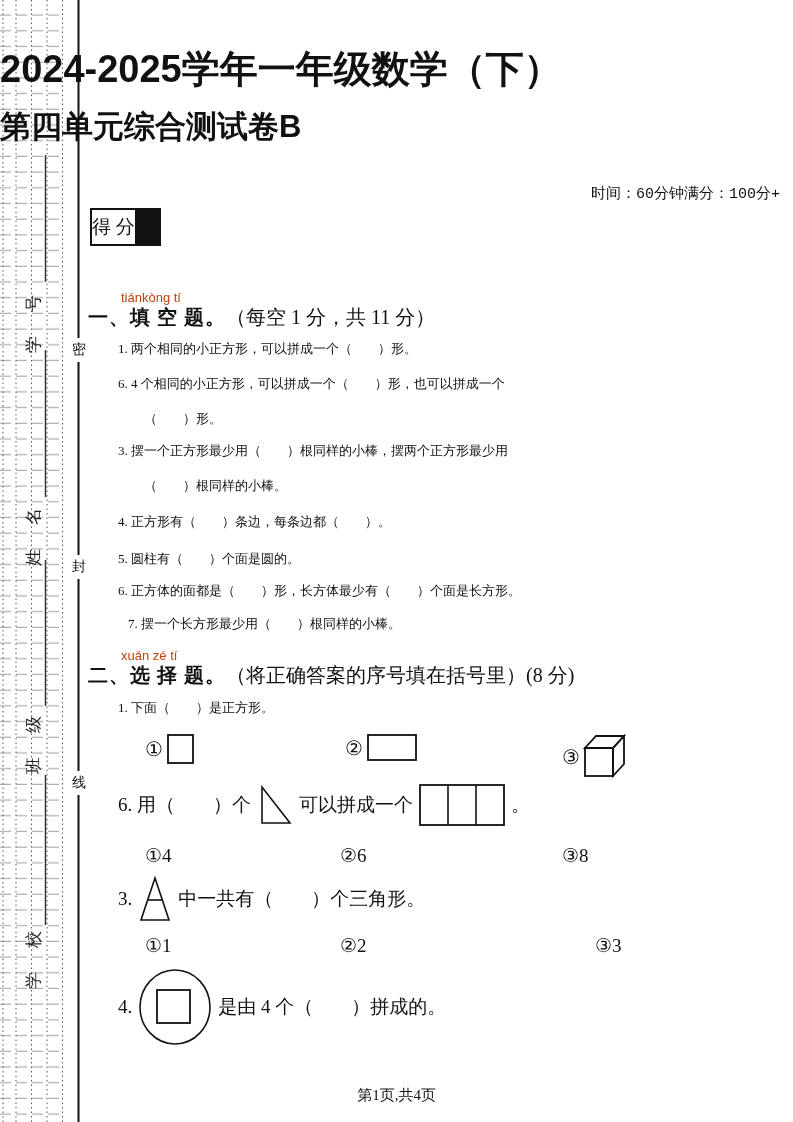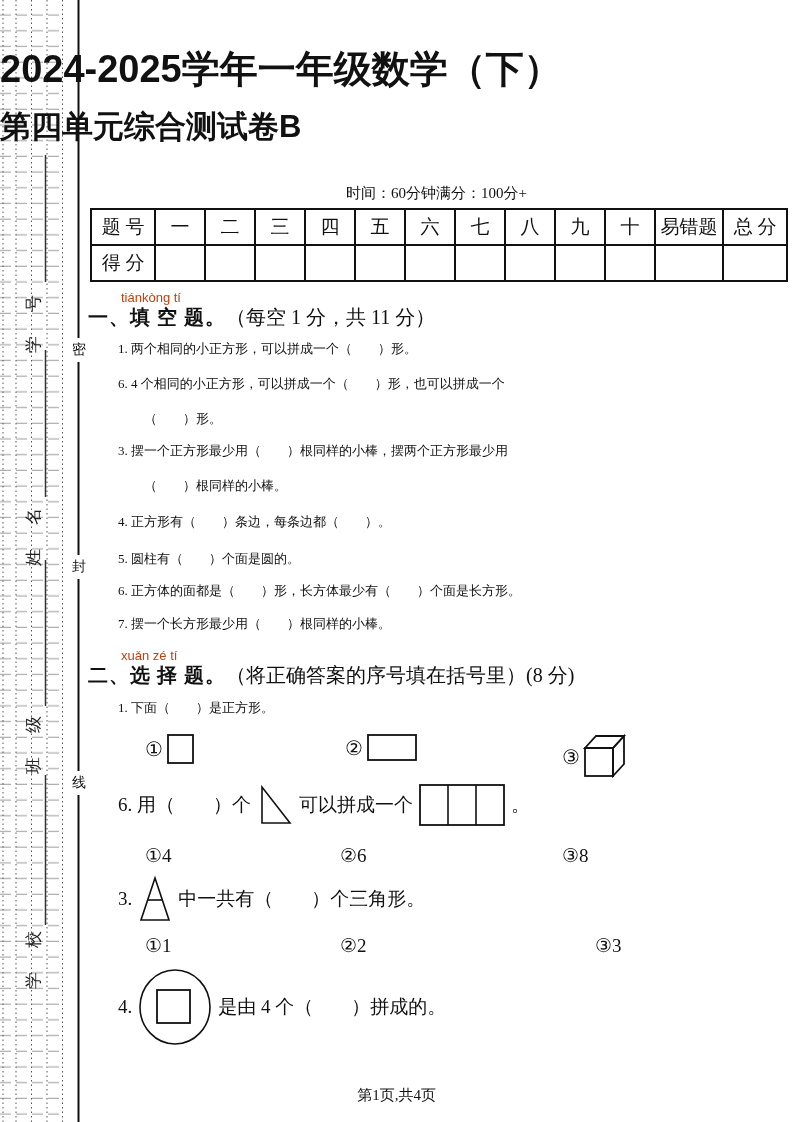--- a/index.html
+++ b/index.html
@@ -18,21 +18,21 @@
   .seal-char{
     position:absolute;left:71px;width:16px;text-align:center;
     font-size:14px;background:#fff;padding:3px 0;color:#111;
   }
   
   .title{position:absolute;left:0;width:793px;
     font-family:"Liberation Sans","DejaVu Sans",sans-serif;font-weight:bold;}
   .main-title{top:44px;font-size:38px;}
   .sub-title{top:106px;font-size:31px;}
   .info-row{position:absolute;top:184px;left:93px;width:687px;display:flex;
-    justify-content:center;font-size:15px;}
+    justify-content:flex-end;font-size:15px;font-family:Liberation Mono, monospace;}
   
   .score-table{position:absolute;top:208px;left:90px;border-collapse:collapse;table-layout:fixed;}
   .score-table td{border:2px solid #111;height:34px;text-align:center;
     font-size:19px;padding:0;overflow:hidden;}
   
   .pinyin{position:absolute;font-family:"Liberation Sans","DejaVu Sans",sans-serif;
     font-size:13px;color:#c2410c;}
   .sec-head{position:absolute;font-size:20px;}
   .sec-head b{letter-spacing:1px;}
   .line{position:absolute;font-size:13px;white-space:nowrap;}
@@ -86,35 +86,20 @@
   <div class="title main-title">2024-2025学年一年级数学（下）</div>
   <div class="title sub-title">第四单元综合测试卷B</div>
 
   <div class="info-row">
     <span>时间：60分钟</span>
     <span>满分：100分+</span>
   </div>
 
   <table class="score-table">
     <tbody>
-        <tr>
-      <td style="width:62px">题 号</td>
-      <td style="width:48px">一</td>
-      <td style="width:48px">二</td>
-      <td style="width:48px">三</td>
-      <td style="width:48px">四</td>
-      <td style="width:48px">五</td>
-      <td style="width:48px">六</td>
-      <td style="width:48px">七</td>
-      <td style="width:48px">八</td>
-      <td style="width:48px">九</td>
-      <td style="width:48px">十</td>
-      <td style="width:66px">易错题</td>
-      <td style="width:62px">总 分</td>
-    </tr>
     <tr>
       <td>得 分</td>
       <td></td>
       <td></td>
       <td></td>
       <td></td>
       <td></td>
       <td></td>
       <td></td>
       <td></td>
@@ -131,21 +116,21 @@
     <b>一、填 空 题。</b><span>（每空 1 分，共 11 分）</span>
   </div>
   <div class="line" style="top:340px;left:118px">1. 两个相同的小正方形，可以拼成一个（　　）形。</div>
   <div class="line" style="top:375px;left:118px">6. 4 个相同的小正方形，可以拼成一个（　　）形，也可以拼成一个</div>
   <div class="line" style="top:410px;left:144px">（　　）形。</div>
   <div class="line" style="top:442px;left:118px">3. 摆一个正方形最少用（　　）根同样的小棒，摆两个正方形最少用</div>
   <div class="line" style="top:477px;left:144px">（　　）根同样的小棒。</div>
   <div class="line" style="top:513px;left:118px">4. 正方形有（　　）条边，每条边都（　　）。</div>
   <div class="line" style="top:550px;left:118px">5. 圆柱有（　　）个面是圆的。</div>
   <div class="line" style="top:582px;left:118px">6. 正方体的面都是（　　）形，长方体最少有（　　）个面是长方形。</div>
-  <div class="line" style="top:615px;left:118px">7. 摆一个长方形最少用（　　）根同样的小棒。</div>
+  <div class="line" style="top:615px;left:128px">7. 摆一个长方形最少用（　　）根同样的小棒。</div>
 
   <div class="pinyin" style="top:648px;left:121px">xuǎn zé tí</div>
   <div class="sec-head" style="top:662px;left:88px">
     <b>二、选 择 题。</b><span>（将正确答案的序号填在括号里）(8 分)</span>
   </div>
   <div class="line" style="top:699px;left:118px">1. 下面（　　）是正方形。</div>
 
   <div class="optrow" style="top:733px">
     <span class="optpos" style="left:145px">
       <span class="circled">①</span>

